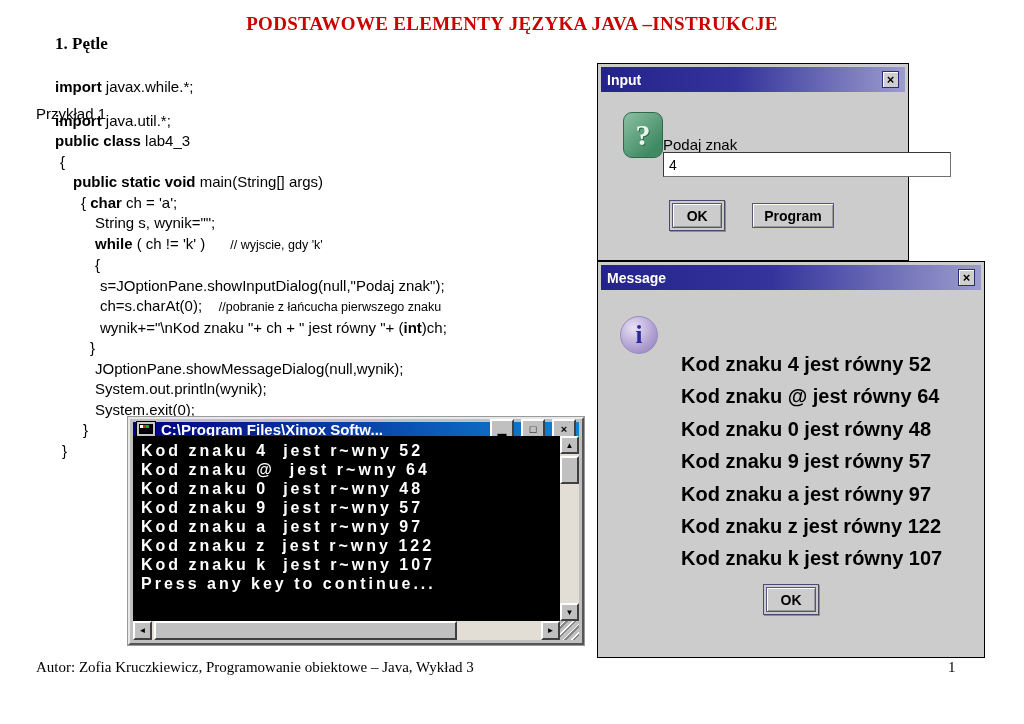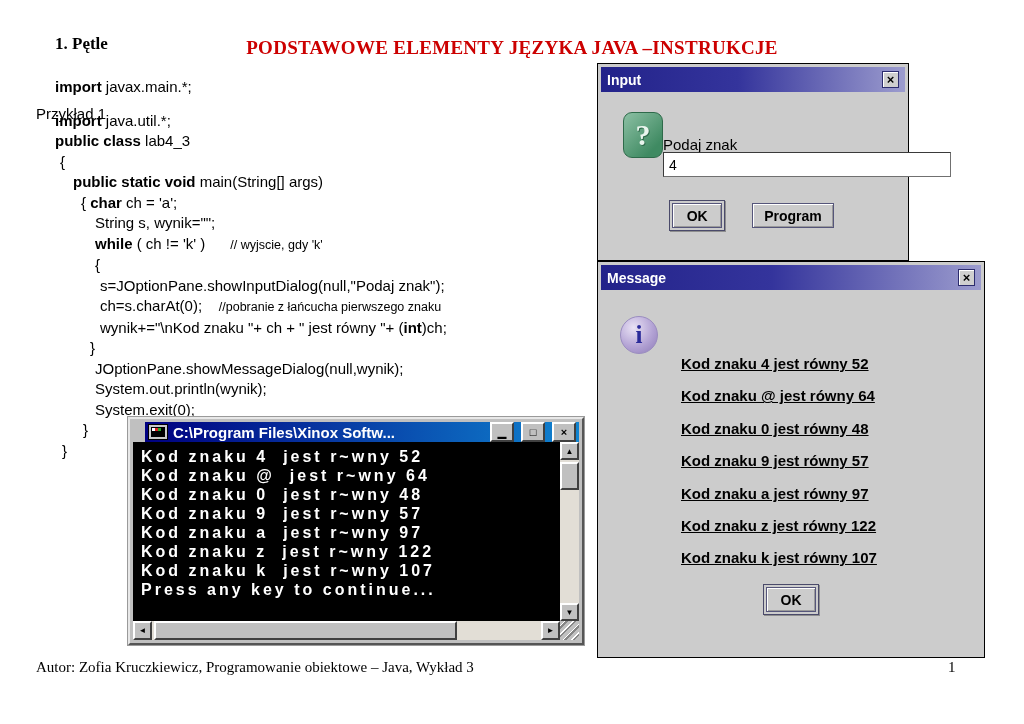--- a/index.html
+++ b/index.html
@@ -2,21 +2,21 @@
 <html><head>
 <meta charset="utf-8">
 <style>
   * { margin:0; padding:0; box-sizing:border-box; }
   html,body { width:1024px; height:724px; background:#ffffff; }
   body { position:relative; overflow:hidden; font-family:"Liberation Sans",sans-serif; color:#000; }
   .page { position:absolute; inset:0; background:#fff; }
 
   
   .doc-title { position:absolute; top:13px; left:0; width:100%; text-align:center;
-    font-family:"Liberation Serif",serif; font-weight:bold; font-size:19px; letter-spacing:.3px; color:#cc0000;margin-top:24px; }
+    font-family:"Liberation Serif",serif; font-weight:bold; font-size:19px; letter-spacing:.3px; color:#cc0000; }
   .section-heading { position:absolute; left:55px; top:34px;
     font-family:"Liberation Serif",serif; font-weight:bold; font-size:17px; }
   .example-heading { position:absolute; left:36px; top:57px; font-weight:normal; font-size:15px;margin-top:48px; }
   .code-block { position:absolute; left:36px; top:77px; width:560px; font-size:15px; }
   .code-line { line-height:20.5px; white-space:pre; }
   .code-line .kw { font-weight:bold; }
   .code-line .cmt { font-size:12.5px;margin-top:35px; }
 
   .footer { position:absolute; left:36px; top:659px; font-family:"Liberation Serif",serif; font-size:15px; }
   .page-number { position:absolute; left:948px; top:659px; font-family:"Liberation Serif",serif; font-size:15px; }
@@ -51,28 +51,28 @@
   .btn-frame.plain { border-color:transparent; background:transparent; box-shadow:none; }
   .metal-btn { display:block; min-width:50px; height:25px; padding:0 11px; background:#cccccc;
     border:1px solid #55557a; box-shadow:inset 1px 1px 0 #ffffff, inset -1px -1px 0 #9a9a9a;
     font:bold 14px "Liberation Sans",sans-serif; color:#000; cursor:default; }
 
   .info-icon { position:absolute; left:19px; top:26px; width:38px; height:38px; border-radius:50%;
     background:radial-gradient(circle at 35% 30%, #e9e2f4 0%, #b4a4d5 55%, #8d7ab8 100%);
     border:1px solid #9a8cc0; display:flex; align-items:center; justify-content:center;
     font-family:"Liberation Serif",serif; font-weight:bold; font-size:25px; color:#2a2a99; }
   .message-lines { position:absolute; left:80px; top:58px; display:flex; flex-direction:column; }
-  .message-line { font-weight:bold; font-size:15px; line-height:32.4px; white-space:pre;text-decoration:underline; }
+  .message-line { font-weight:bold; font-size:20px; line-height:32.4px; white-space:pre; }
 
   
   .console { position:absolute; left:128px; top:417px; width:456px; height:228px; background:#c0c0c0;
     border:2px solid; border-color:#e8e8e8 #555 #555 #e8e8e8; box-shadow:0 0 0 1px #9a9a9a;
     padding:3px; display:flex; flex-direction:column; }
-  .console-titlebar { height:20px; background:linear-gradient(90deg,#000080 0%,#1084d0 100%);
-    display:flex; align-items:center; padding:0 3px; gap:5px; flex:0 0 auto;margin-left:12px; }
+  .console-titlebar { height:14px; background:linear-gradient(90deg,#000080 0%,#1084d0 100%);
+    display:flex; align-items:center; padding:0 3px; gap:5px; flex:0 0 auto; }
   .console-title { color:#fff; font-weight:bold; font-size:15px; flex:1; white-space:nowrap; overflow:hidden; }
   .msdos-icon { width:20px; height:16px; background:#c8c8c8; border:1px solid #000; padding:2px; flex:0 0 auto; }
   .msdos-icon .screen { display:block; width:100%; height:100%; background:#000; position:relative; }
   .msdos-icon .screen::after { content:""; position:absolute; left:1px; top:1px; width:9px; height:3px;
     background:linear-gradient(90deg,#fff 0 33%,#d22 33% 66%,#2a2 66% 100%); }
   .win-btn { width:24px; height:20px; background:#c0c0c0; border:2px solid; border-color:#fff #404040 #404040 #fff;
     font-size:11px; font-weight:bold; color:#000; display:flex; align-items:center; justify-content:center;
     margin-left:2px; flex:0 0 auto; }
   .console-main { flex:1 1 auto; display:flex; min-height:0; }
   .console-screen { flex:1; background:#000; color:#fff; font-family:Liberation Sans, sans-serif;
@@ -97,21 +97,21 @@
 </style>
 </head>
 <body>
 
 <div class="page">
 
   <div class="doc-title">PODSTAWOWE ELEMENTY JĘZYKA JAVA –INSTRUKCJE</div>
   <div class="section-heading">1. Pętle</div>
   <div class="example-heading">Przykład 1</div>
   <div class="code-block">
-      <div class="code-line" style="padding-left: 19px;"><span class="kw">import </span><span>javax.main.*;</span></div>
+      <div class="code-line" style="padding-left: 19px;"><span class="kw">import </span><span>javax.while.*;</span></div>
       <div class="code-line" style="padding-left: 19px; margin-top: 13px;"><span class="kw">import </span><span>java.util.*;</span></div>
       <div class="code-line" style="padding-left: 19px;"><span class="kw">public class </span><span>lab4_3</span></div>
       <div class="code-line" style="padding-left: 24px;"><span>{</span></div>
       <div class="code-line" style="padding-left: 37px;"><span class="kw">public static void </span><span>main(String[] args)</span></div>
       <div class="code-line" style="padding-left: 45px;"><span>{ </span><span class="kw">char</span><span> ch = 'a';</span></div>
       <div class="code-line" style="padding-left: 59px;"><span>String s, wynik="";</span></div>
       <div class="code-line" style="padding-left: 59px;"><span class="kw">while</span><span> ( ch != 'k' )      </span><span class="cmt">// wyjscie, gdy 'k'</span></div>
       <div class="code-line" style="padding-left: 59px;"><span>{</span></div>
       <div class="code-line" style="padding-left: 64px;"><span>s=JOptionPane.showInputDialog(null,"Podaj znak");</span></div>
       <div class="code-line" style="padding-left: 64px;"><span>ch=s.charAt(0);    </span><span class="cmt">//pobranie z łańcucha pierwszego znaku</span></div>

